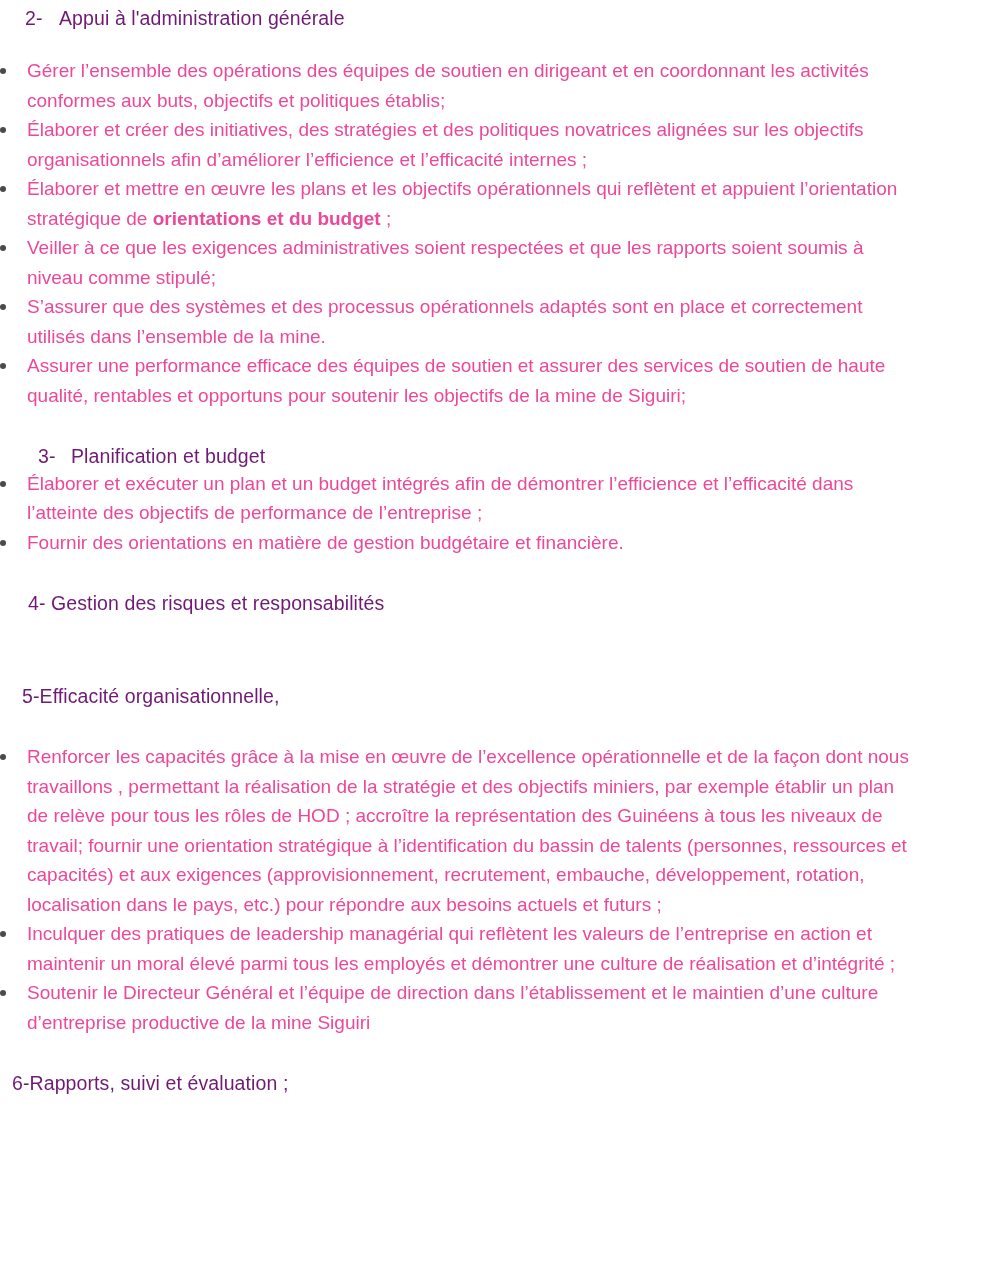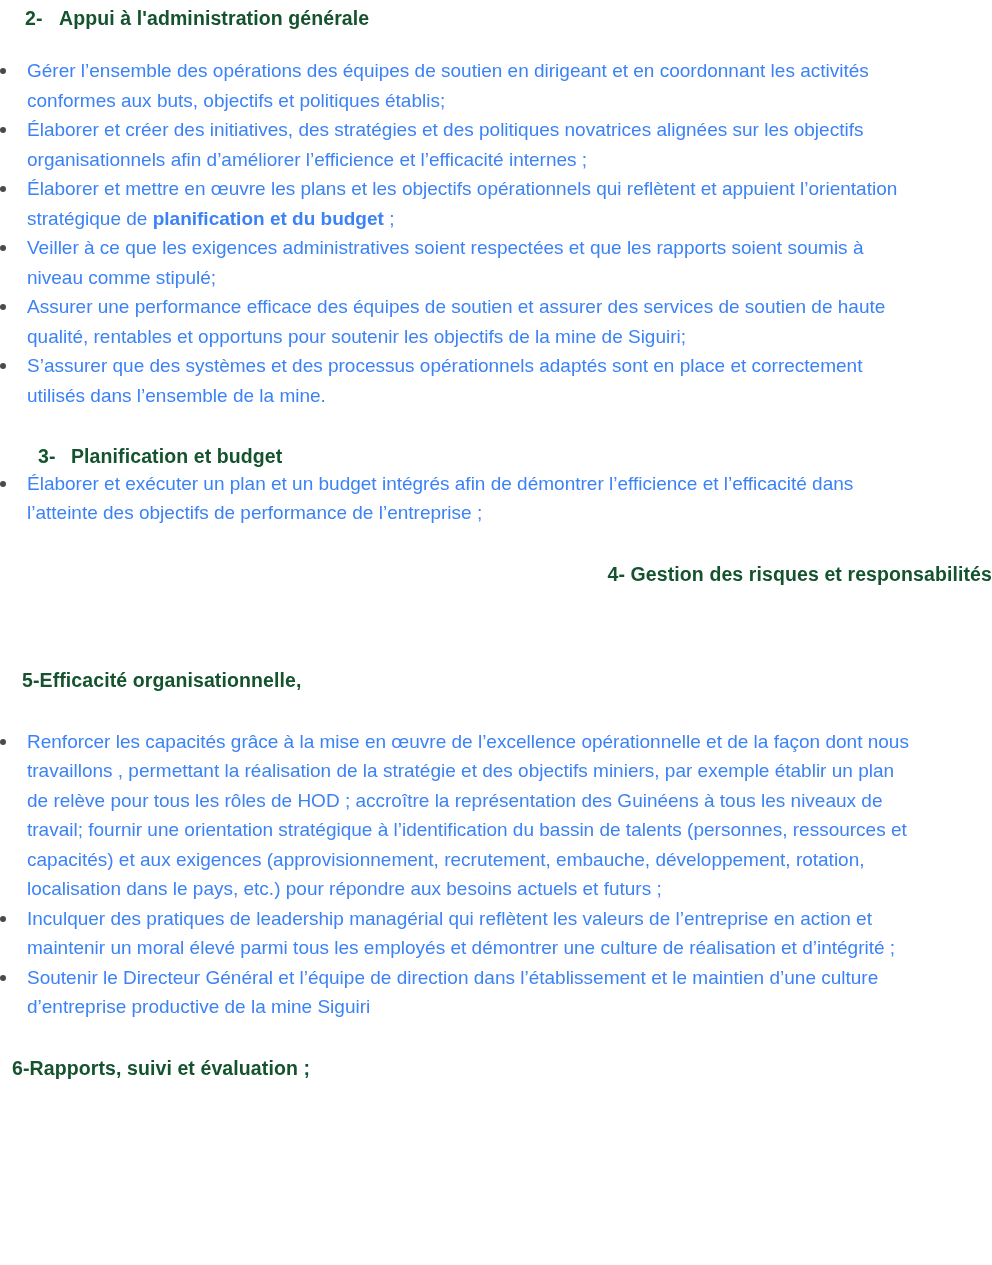--- a/index.html
+++ b/index.html
@@ -21,52 +21,52 @@
     width: 992px;
     height: 1265px;
     box-sizing: border-box;
     padding: 0;
     overflow: hidden;
     background: #ffffff;
   }
 
   
   .sec-head {
-    font-weight: bold;
+    font-weight: normal;
     font-size: 19.5px;
     line-height: 1.25;
-    color: #14532d;
+    color: #701a75;
     letter-spacing: 0.1px;
     white-space: pre;
   }
   .sec-head .num {
     display: inline-block;
   }
 
   .head-2  { margin: 6px 0 0 25px; }
   .head-2 .num { width: 34px; }
 
   .head-3  { margin: 0 12px 0 38px; }
   .head-3 .num { width: 33px; }
 
-  .head-4  { margin: 0 0 14px 28px; text-align: right; }
+  .head-4  { margin: 0 0 0 28px; }
   .head-5  { margin: 0 0 0 22px; }
   .head-6  { margin: 0 0 0 12px; }
 
   
   ul.bl {
     list-style: none;
     margin: 0;
     padding: 0;
   }
   ul.bl > li {
     position: relative;
     font-size: 19px;
     line-height: 29.5px;
-    color: #3b82f6;
+    color: #ec4899;
     margin: 0;
     padding: 0 0 0 27px;
     text-indent: 0;
   }
   ul.bl > li::before {
     content: "";
     position: absolute;
     left: 0px;
     top: 12px;
     width: 6px;
@@ -91,32 +91,33 @@
 
 <div id="page" class="scan">
 
   <div class="sec-head head-2"><span class="num">2-</span><span>Appui à l'administration générale</span></div>
 
   <div class="gap-lg"></div>
 
   <ul class="bl list-a">
     <li>Gérer l’ensemble des opérations des équipes de soutien en dirigeant et en coordonnant les activités conformes aux buts, objectifs et politiques établis;</li>
     <li>Élaborer et créer des initiatives, des stratégies et des politiques novatrices alignées sur les objectifs organisationnels afin d’améliorer l’efficience et l’efficacité internes ;</li>
-    <li><span>Élaborer et mettre en œuvre les plans et les objectifs opérationnels qui reflètent et appuient l’orientation stratégique de </span><b>planification et du budget</b><span> ;</span></li>
+    <li><span>Élaborer et mettre en œuvre les plans et les objectifs opérationnels qui reflètent et appuient l’orientation stratégique de </span><b>orientations et du budget</b><span> ;</span></li>
     <li>Veiller à ce que les exigences administratives soient respectées et que les rapports soient soumis à niveau comme stipulé;</li>
+    <li>S’assurer que des systèmes et des processus opérationnels adaptés sont en place et correctement utilisés dans l’ensemble de la mine.</li>
     <li>Assurer une performance efficace des équipes de soutien et assurer des services de soutien de haute qualité, rentables et opportuns pour soutenir les objectifs de la mine de Siguiri;</li>
-    <li>S’assurer que des systèmes et des processus opérationnels adaptés sont en place et correctement utilisés dans l’ensemble de la mine.</li>
   </ul>
 
   <div class="gap-xl"></div>
 
   <div class="sec-head head-3"><span class="num">3-</span><span>Planification et budget</span></div>
 
   <ul class="bl list-b">
     <li>Élaborer et exécuter un plan et un budget intégrés afin de démontrer l’efficience et l’efficacité dans l’atteinte des objectifs de performance de l’entreprise ;</li>
+    <li>Fournir des orientations en matière de gestion budgétaire et financière.</li>
   </ul>
 
   <div class="gap-xl"></div>
 
   <div class="sec-head head-4">4- Gestion des risques et responsabilités</div>
 
   <div class="gap-xl"></div>
 
 
   <div class="gap-xl"></div>

